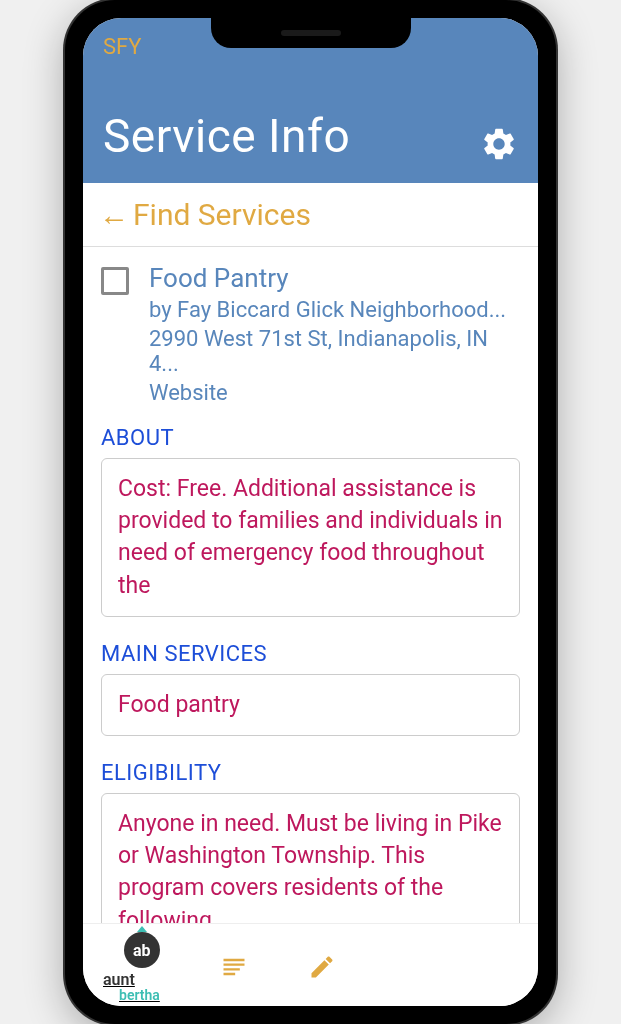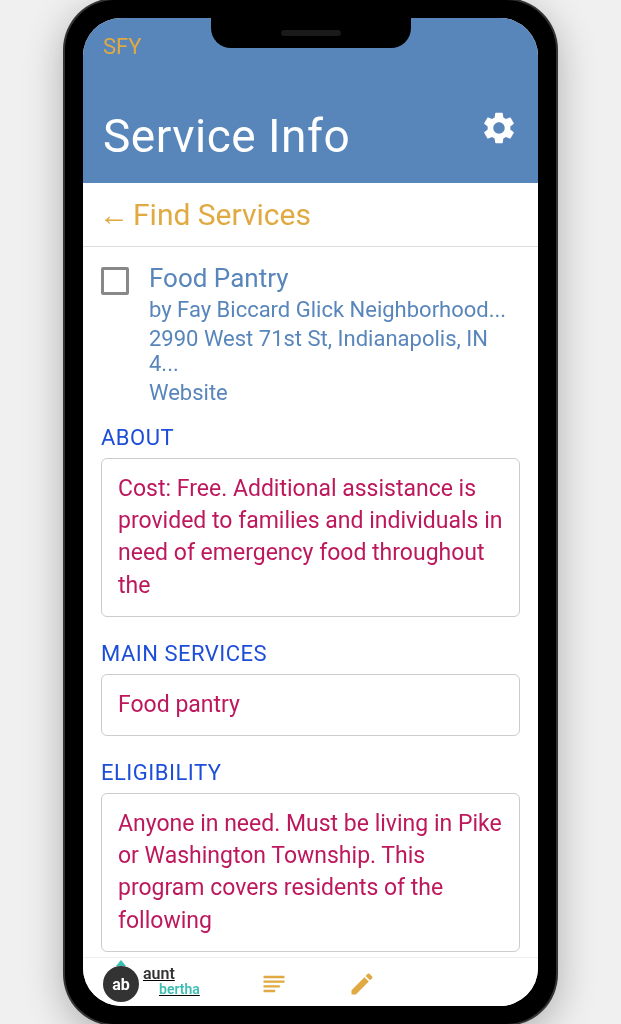--- a/index.html
+++ b/index.html
@@ -62,21 +62,21 @@
     .app-badge {
       color: #E0A942;
       font-size: 22px;
       font-weight: 400;
       margin-bottom: 50px;
       margin-top: 4px;
     }
     .header-row {
       display: flex;
       justify-content: space-between;
-      align-items: flex-start;
+      align-items: flex-end;
     }
     .page-title {
       font-size: 46px;
       font-weight: 400;
       color: #fff;
       letter-spacing: 0.5px;
     }
     .gear-icon {
       width: 38px;
       height: 38px;
@@ -166,22 +166,23 @@
     .bottom-nav {
       background: #fff;
       border-top: 1px solid #eee;
       padding: 8px 20px 4px 20px;
       display: flex;
       align-items: center;
       gap: 60px;
     }
     .logo-wrap {
       display: flex;
-      align-items: flex-start;
+      align-items: flex-end;
       gap: 4px;
+      flex-direction: column;
     }
     .logo-circle {
       width: 36px;
       height: 36px;
       background: #333;
       border-radius: 50%;
       display: flex;
       align-items: center;
       justify-content: center;
       color: #fff;

